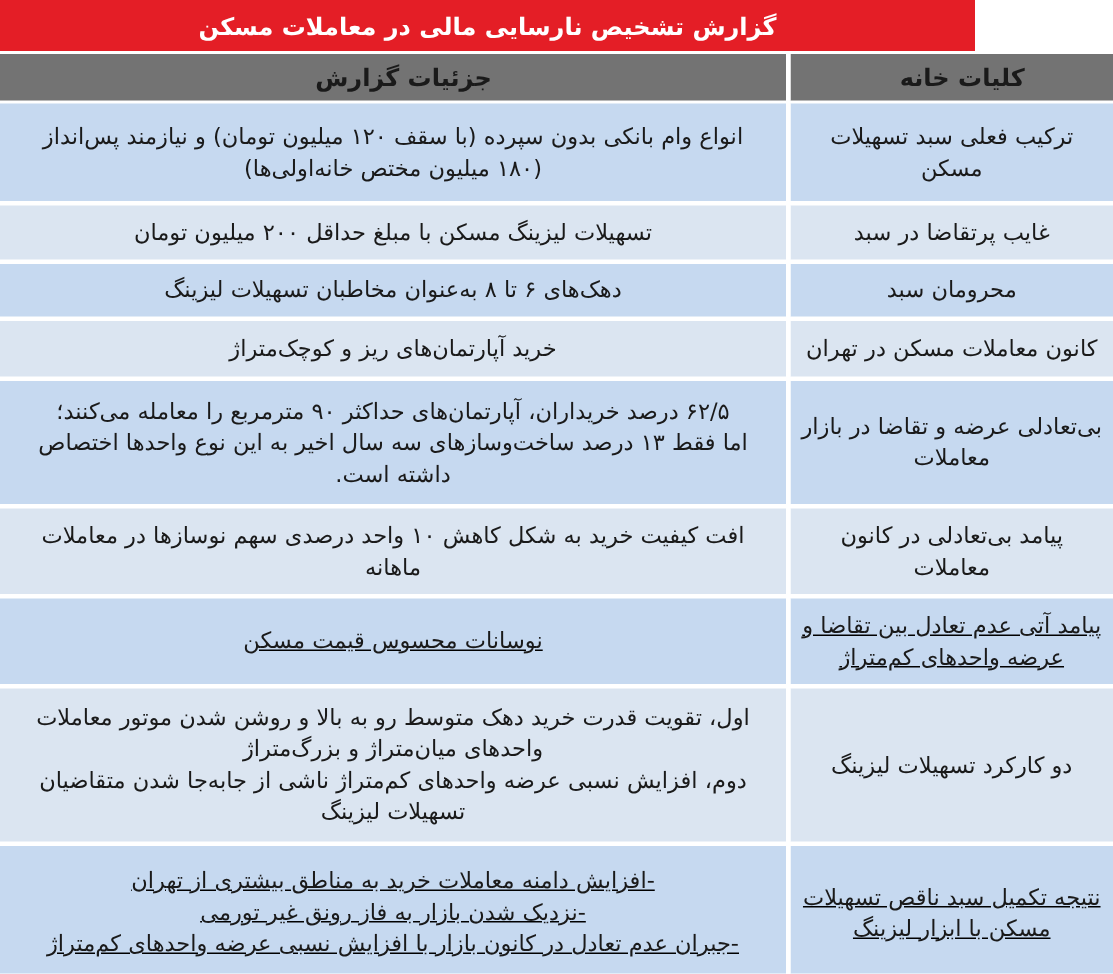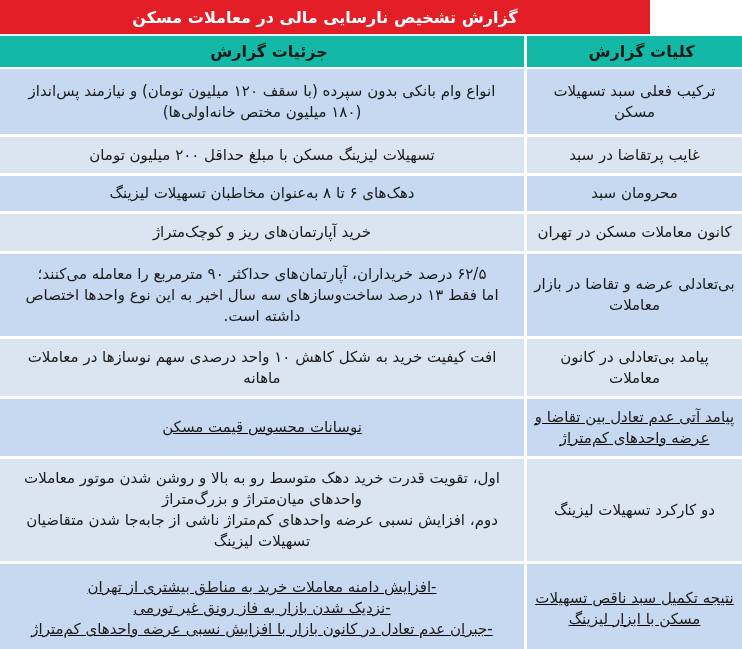--- a/index.html
+++ b/index.html
@@ -12,33 +12,33 @@
   }
   .row { position: absolute; left: 0; width: 742px; display: flex; flex-direction: row; direction: rtl; }
   .cell {
     display: flex; align-items: center; justify-content: center; text-align: center;
     color: #1a1a1a; font-size: 15px; line-height: 21px; box-sizing: border-box;
     padding: 0 6px; white-space: pre-line;
   }
   .c-right { width: 215px; }
   .c-gap { width: 3px; background: #ffffff; }
   .c-left { width: 524px; }
-  .hdr .cell { background: #14b8a6; font-size: 16px; font-weight: bold; padding-left: 20px; }
+  .hdr .cell { background: #737373; font-size: 16px; font-weight: bold; padding-left: 20px; }
   .dark .cell { background: #c6d9f0; }
   .light .cell { background: #dbe5f1; }
   .c-gap.cell { padding: 0; background: #ffffff !important; }
 </style>
 </head>
 <body>
 
 <div class="wrap">
   <div class="title-bar">گزارش تشخیص نارسایی مالی در معاملات مسکن</div>
 
   <div class="row hdr" style="top:36px;height:31px;">
-    <div class="cell c-right">کلیات گزارش</div>
+    <div class="cell c-right">کلیات خانه</div>
     <div class="cell c-gap"></div>
     <div class="cell c-left">جزئیات گزارش</div>
   </div>
 
   <div class="row dark" style="top:69px;height:65px;">
     <div class="cell c-right">ترکیب فعلی سبد تسهیلات
 مسکن</div>
     <div class="cell c-gap"></div>
     <div class="cell c-left">انواع وام بانکی بدون سپرده (با سقف ۱۲۰ میلیون تومان) و نیازمند پس‌انداز
 (۱۸۰ میلیون مختص خانه‌اولی‌ها)</div>

